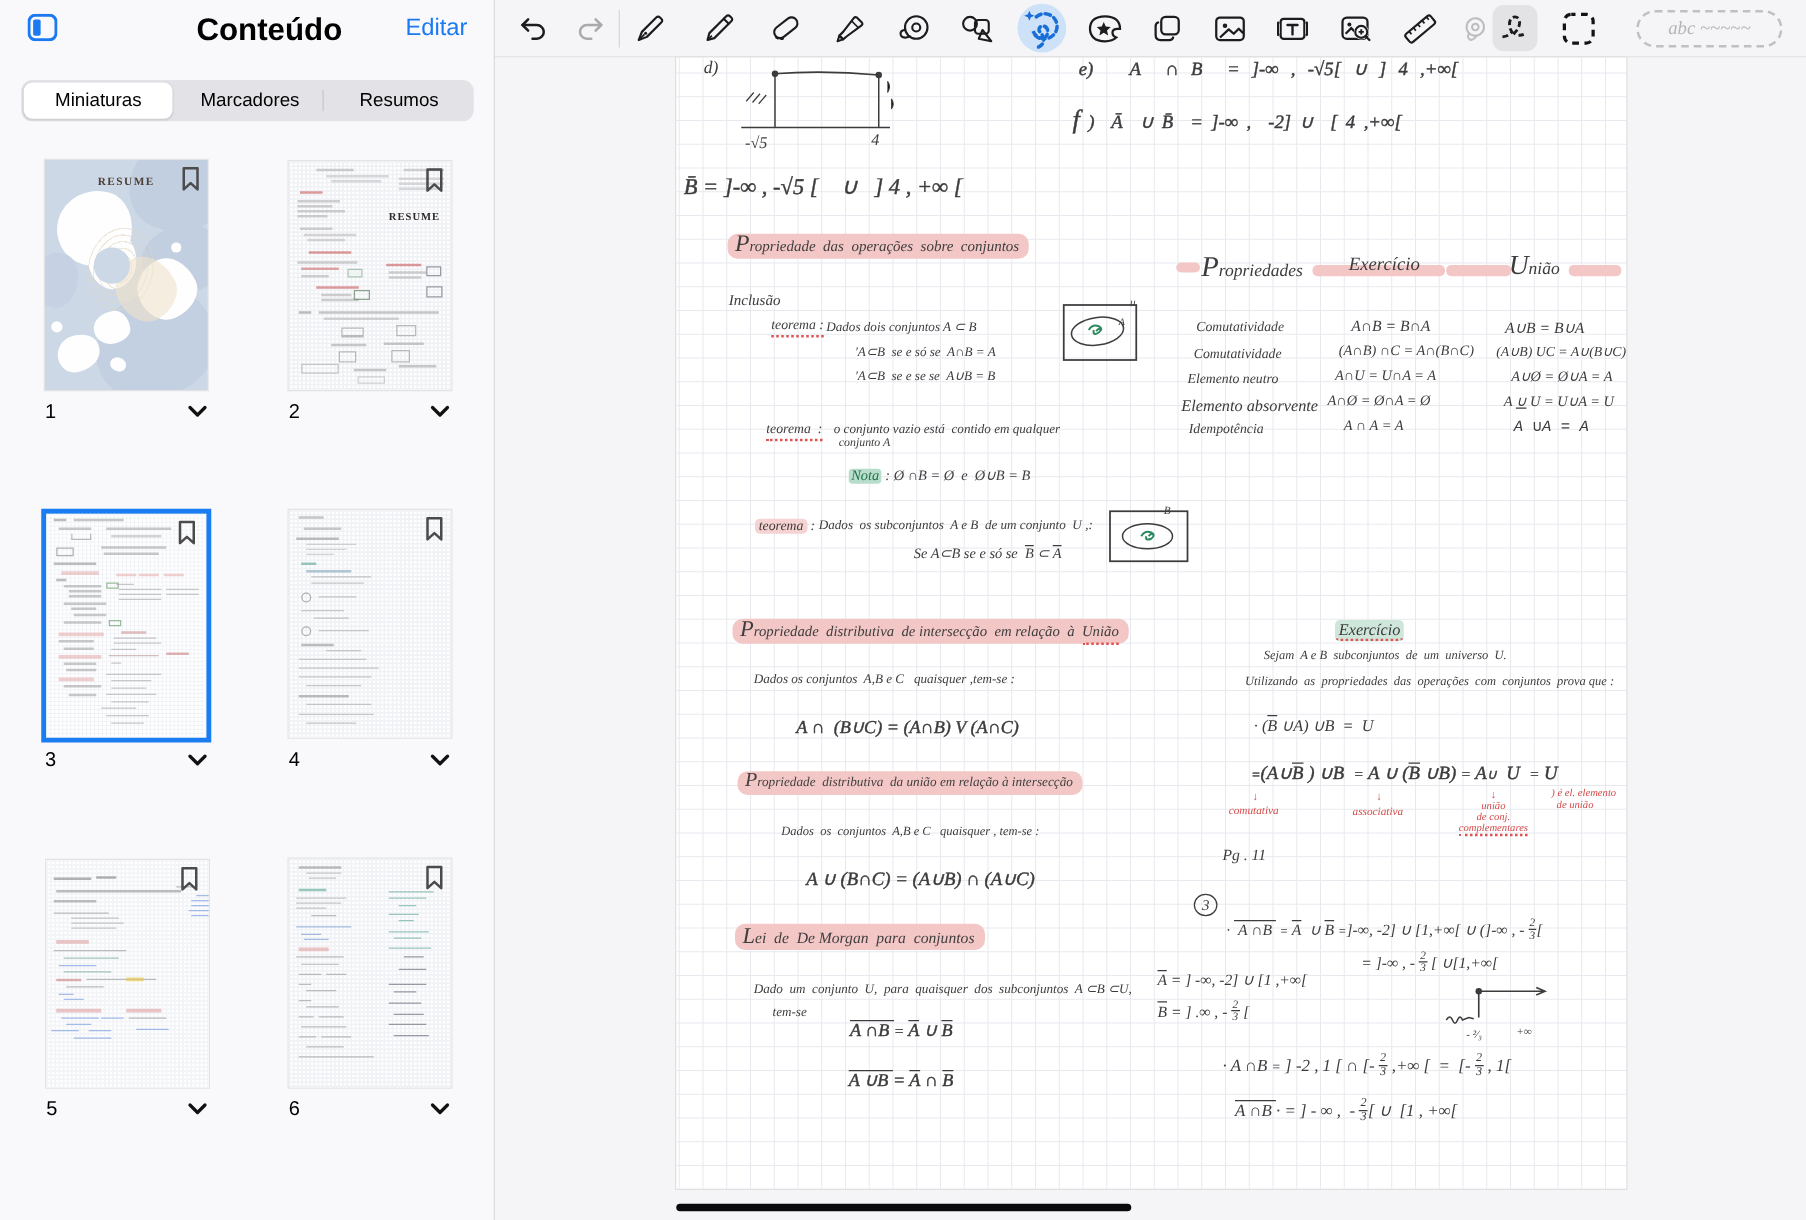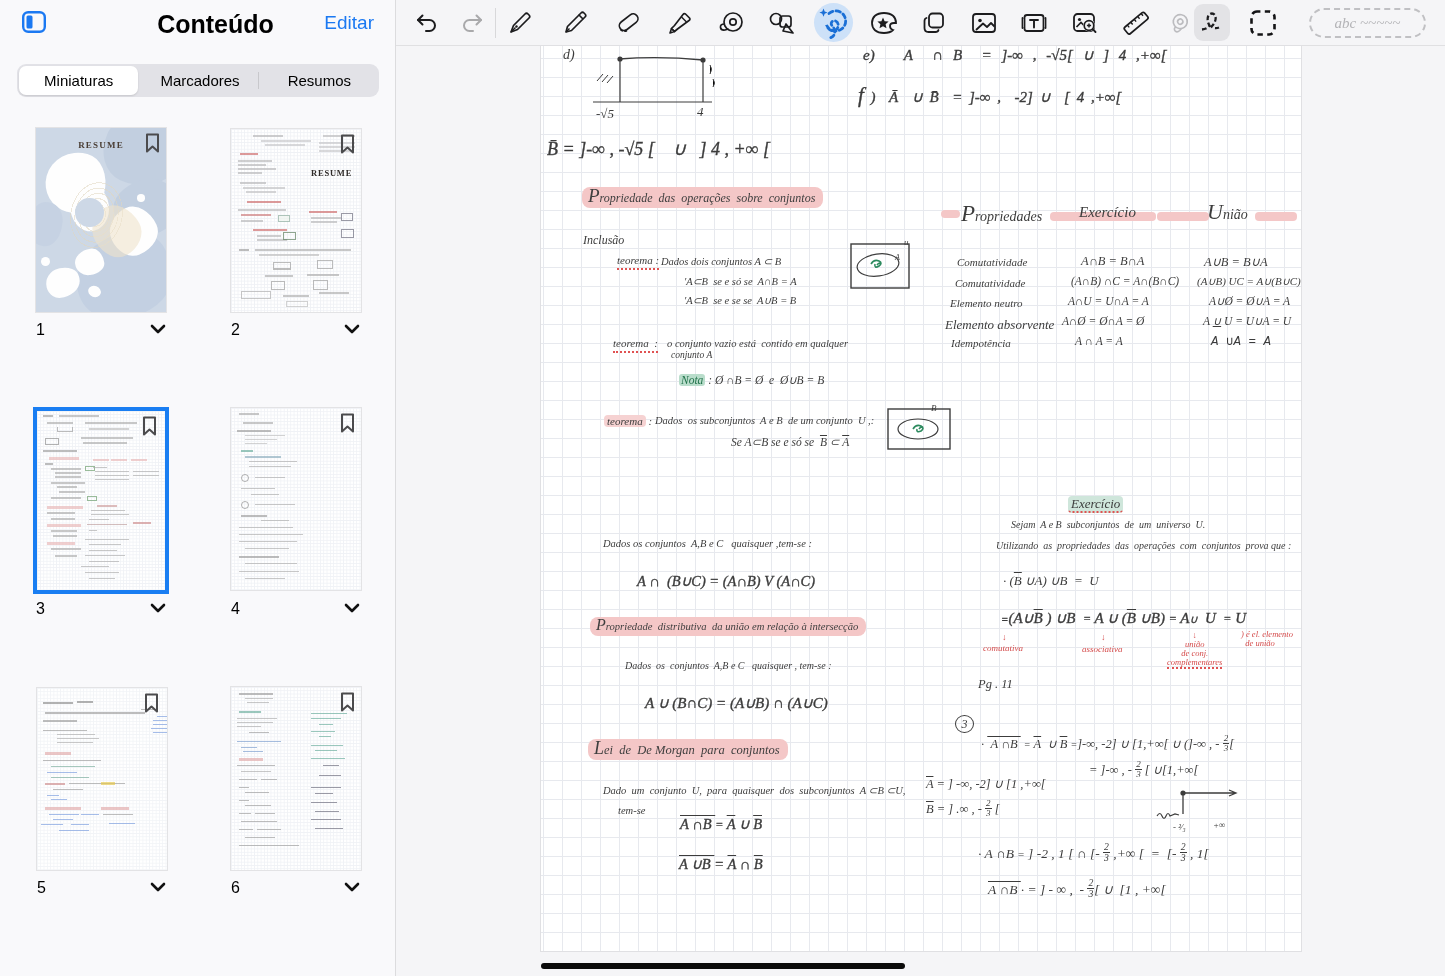--- a/index.html
+++ b/index.html
@@ -560,20 +560,21 @@
     <div class="hw" style="left:409px; top:251px; font-size:11px;">Elemento neutro</div>
     <div class="hw" style="left:527px; top:249px; font-size:11.5px;">A∩U = U∩A = A</div>
     <div class="hw" style="left:668px; top:248px; font-size:11.5px;">A∪Ø = Ø∪A = A</div>
     <div class="hw" style="left:404px; top:271px; font-size:13px;">Elemento absorvente</div>
     <div class="hw" style="left:521px; top:269px; font-size:11.5px;">A∩Ø = Ø∩A = Ø</div>
     <div class="hw" style="left:662px; top:268px; font-size:11.5px;">A <u>∪</u> U = U∪A = U</div>
     <div class="hw" style="left:410px; top:291px; font-size:11px;">Idempotência</div>
     <div class="hw" style="left:534px; top:289px; font-size:11.5px;">A ∩ A  = A</div>
     <div class="hw" style="left:670px; top:287px; font-size:12.5px;font-family:Liberation Mono, monospace;">A ∪A = A</div>
 
+    <div class="hw pink" style="left:45px; top:449px; font-size:11.8px; line-height:15px;"><span style="font-size:18px;">P</span>ropriedade&nbsp; distributiva&nbsp; de intersecção&nbsp; em relação&nbsp; à&nbsp; <span class="reddot">União</span></div>
     <div class="hw" style="left:62px; top:492px; font-size:10.5px;">Dados  os  conjuntos&nbsp; A,B e C&nbsp;&nbsp; quaisquer ,tem-se :</div>
     <div class="hw fm" style="left:96px; top:527px; font-size:14.5px;">A ∩&nbsp; (B∪C) = (A∩B) V (A∩C)</div>
     <div class="hw pink" style="left:49px; top:571px; font-size:10.6px; line-height:14px;"><span style="font-size:16px;">P</span>ropriedade&nbsp; distributiva&nbsp; da união em relação à intersecção</div>
     <div class="hw" style="left:84px; top:614px; font-size:10px;">Dados&nbsp; os&nbsp; conjuntos&nbsp; A,B e C&nbsp;&nbsp; quaisquer , tem-se :</div>
     <div class="hw fm" style="left:104px; top:648px; font-size:15px;">A ∪ (B∩C) = (A∪B) ∩ (A∪C)</div>
     <div class="hw pink" style="left:47px; top:693px; font-size:12.5px; line-height:16px;"><span style="font-size:18px;">L</span>ei&nbsp; de&nbsp; De Morgan&nbsp; para&nbsp; conjuntos</div>
     <div class="hw" style="left:62px; top:738px; font-size:10.5px;">Dado&nbsp; um&nbsp; conjunto&nbsp; U,&nbsp; para&nbsp; quaisquer&nbsp; dos&nbsp; subconjuntos&nbsp; A ⊂B  ⊂U,</div>
     <div class="hw" style="left:77px; top:759px; font-size:10.5px;">tem-se</div>
     <div class="hw fm" style="left:139px; top:770px; font-size:14.5px;"><span class="ol">A ∩B </span> <span style="font-size:12px;">=</span> <span class="ol">A</span> ∪ <span class="ol">B</span></div>
     <div class="hw fm" style="left:138px; top:810px; font-size:14.5px;"><span class="ol">A ∪B </span> = <span class="ol">A</span> ∩ <span class="ol">B</span></div>

